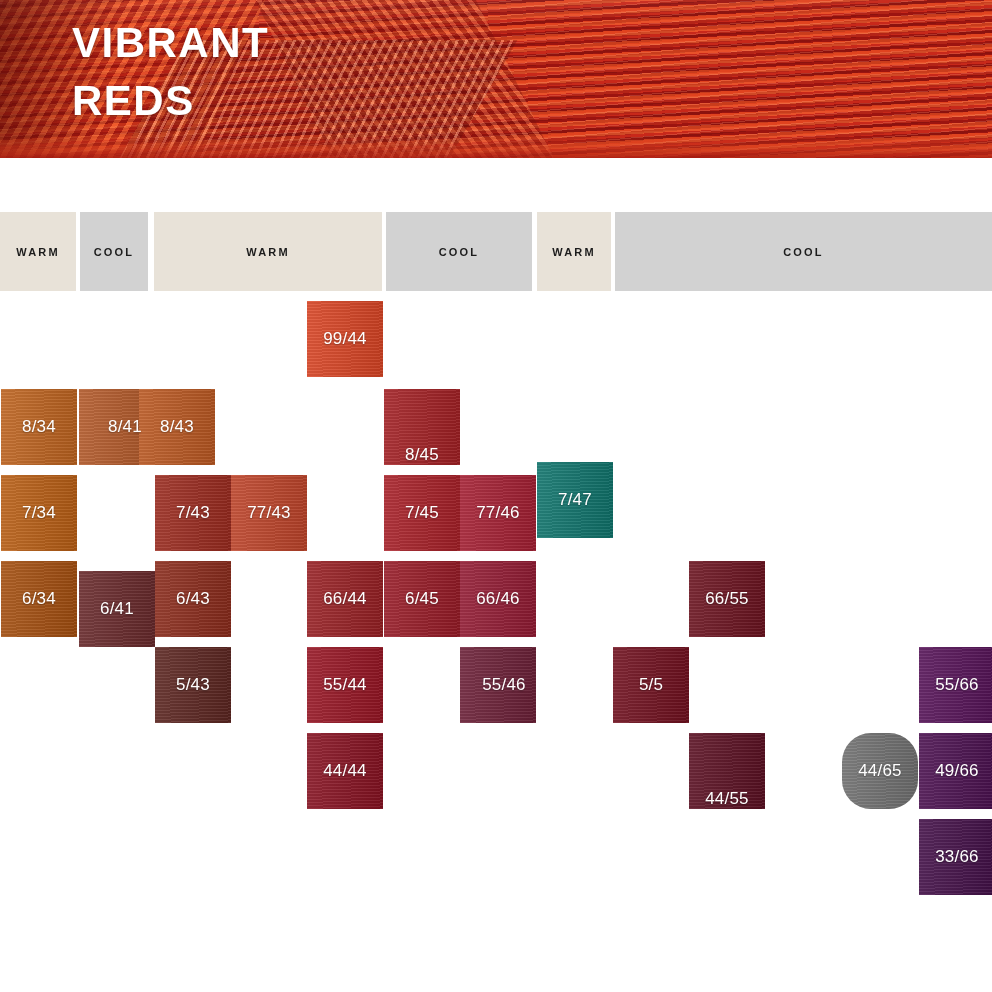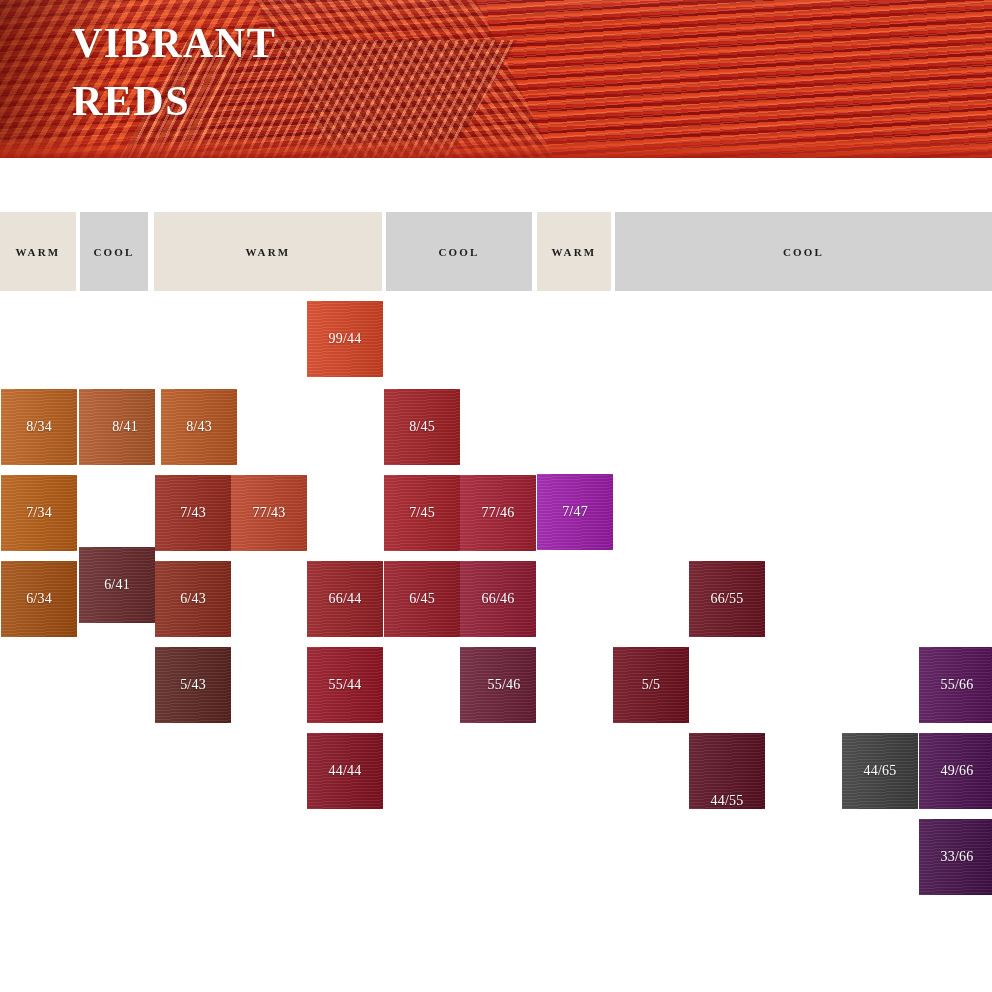--- a/index.html
+++ b/index.html
@@ -7,21 +7,20 @@
     margin: 0; padding: 0;
     width: 992px; height: 992px;
     background: #ffffff;
     font-family: "Liberation Sans", sans-serif;
     overflow: hidden;
   }
   #page {
     position: relative;
     width: 992px; height: 992px;
     background: #ffffff;
-    font-family: Liberation Serif, serif;
   }
 
   
   .hero {
     position: absolute;
     left: 0; top: 0;
     width: 992px; height: 158px;
     overflow: hidden;
     background: #b31f16;
   }
@@ -133,21 +132,21 @@
     width: 992px; height: 600px;
   }
   .swatch {
     position: absolute;
     width: 76px;
     height: 76px;
     display: flex;
     align-items: center;
     justify-content: center;
     color: #ffffff;
-    font-size: 14px;
+    font-size: 17px;
     letter-spacing: 0.2px;
     text-shadow: 0 1px 2px rgba(0,0,0,0.35);
     overflow: hidden;
   }
   .swatch .sheen {
     position: absolute; inset: 0;
     background:
       repeating-linear-gradient(
         178deg,
         rgba(255,255,255,0.07) 0px, rgba(255,255,255,0.07) 1px,
@@ -202,25 +201,25 @@
         <span class="lbl">99/44</span>
       </div>
       <div class="swatch" style="left: 1px; top: 89px; background: rgb(194, 101, 31);">
         <div class="sheen"></div>
         <span class="lbl">8/34</span>
       </div>
       <div class="swatch" style="left: 79px; top: 89px; background: rgb(183, 91, 42); padding-left: 16px;">
         <div class="sheen"></div>
         <span class="lbl">8/41</span>
       </div>
-      <div class="swatch" style="left: 161px; top: 89px; background: rgb(191, 90, 34);">
+      <div class="swatch" style="left: 139px; top: 89px; background: rgb(191, 90, 34);">
         <div class="sheen"></div>
         <span class="lbl">8/43</span>
       </div>
-      <div class="swatch" style="left: 384px; top: 89px; background: rgb(166, 32, 36);">
+      <div class="swatch" style="left: 384px; top: 89px; background: rgb(166, 32, 36); align-items: flex-end;">
         <div class="sheen"></div>
         <span class="lbl">8/45</span>
       </div>
       <div class="swatch" style="left: 1px; top: 175px; background: rgb(189, 96, 20);">
         <div class="sheen"></div>
         <span class="lbl">7/34</span>
       </div>
       <div class="swatch" style="left: 155px; top: 175px; background: rgb(158, 43, 31);">
         <div class="sheen"></div>
         <span class="lbl">7/43</span>
@@ -230,29 +229,29 @@
         <span class="lbl">77/43</span>
       </div>
       <div class="swatch" style="left: 384px; top: 175px; background: rgb(171, 32, 40);">
         <div class="sheen"></div>
         <span class="lbl">7/45</span>
       </div>
       <div class="swatch" style="left: 460px; top: 175px; background: rgb(168, 31, 51);">
         <div class="sheen"></div>
         <span class="lbl">77/46</span>
       </div>
-      <div class="swatch" style="left: 537px; top: 174px; background: #a21caf;">
+      <div class="swatch" style="left: 537px; top: 162px; background: #0f766e;">
         <div class="sheen"></div>
         <span class="lbl">7/47</span>
       </div>
       <div class="swatch" style="left: 1px; top: 261px; background: rgb(168, 80, 15);">
         <div class="sheen"></div>
         <span class="lbl">6/34</span>
       </div>
-      <div class="swatch" style="left: 79px; top: 247px; background: rgb(107, 42, 44);">
+      <div class="swatch" style="left: 79px; top: 271px; background: rgb(107, 42, 44);">
         <div class="sheen"></div>
         <span class="lbl">6/41</span>
       </div>
       <div class="swatch" style="left: 155px; top: 261px; background: rgb(142, 44, 28);">
         <div class="sheen"></div>
         <span class="lbl">6/43</span>
       </div>
       <div class="swatch" style="left: 307px; top: 261px; background: rgb(155, 32, 36);">
         <div class="sheen"></div>
         <span class="lbl">66/44</span>
@@ -290,21 +289,21 @@
         <span class="lbl">55/66</span>
       </div>
       <div class="swatch" style="left: 307px; top: 433px; background: rgb(138, 18, 34);">
         <div class="sheen"></div>
         <span class="lbl">44/44</span>
       </div>
       <div class="swatch" style="left: 689px; top: 433px; background: rgb(93, 16, 35); align-items: flex-end;">
         <div class="sheen"></div>
         <span class="lbl">44/55</span>
       </div>
-      <div class="swatch" style="left: 842px; top: 433px; background: #404040;">
+      <div class="swatch" style="left: 842px; top: 433px; background: #737373; border-radius: 29px;">
         <div class="sheen"></div>
         <span class="lbl">44/65</span>
       </div>
       <div class="swatch" style="left: 919px; top: 433px; background: rgb(77, 17, 82);">
         <div class="sheen"></div>
         <span class="lbl">49/66</span>
       </div>
       <div class="swatch" style="left: 919px; top: 519px; background: rgb(69, 16, 74);">
         <div class="sheen"></div>
         <span class="lbl">33/66</span>

